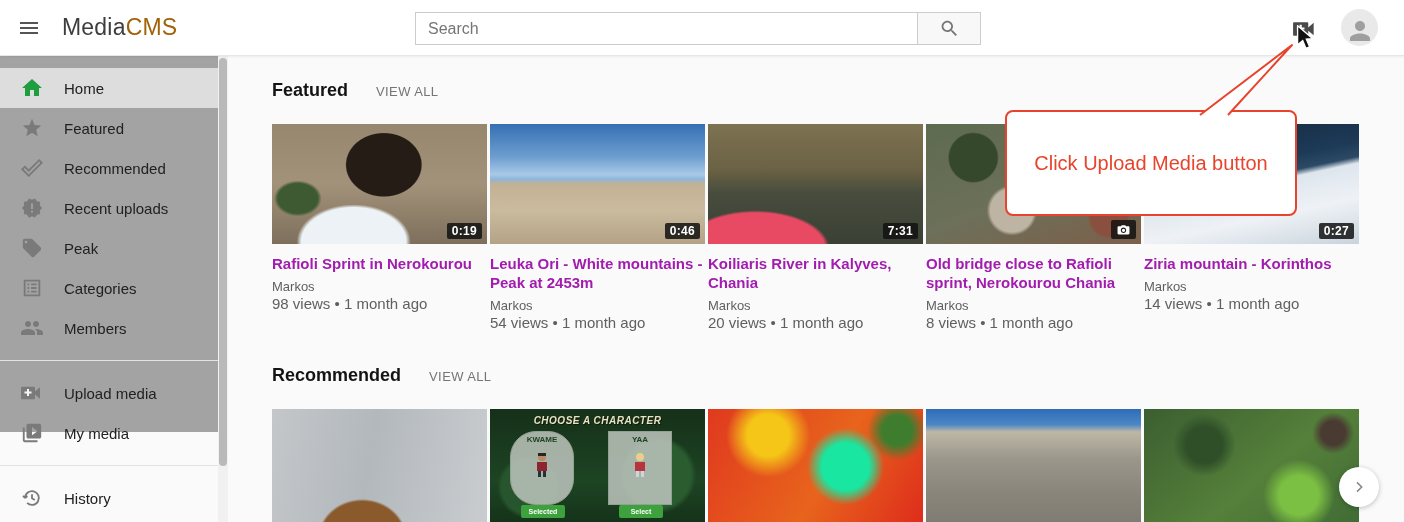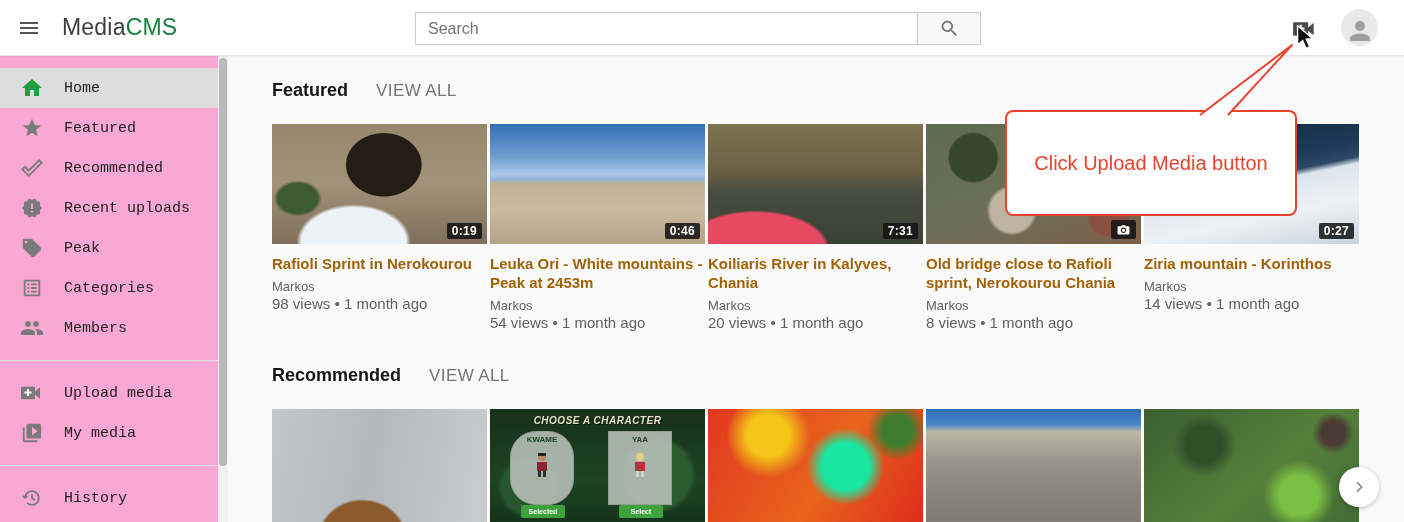--- a/index.html
+++ b/index.html
@@ -7,62 +7,62 @@
     font-family:"Liberation Sans","DejaVu Sans",sans-serif; }
   .root { position:relative; width:1404px; height:522px; }
 
   
   .topbar { position:absolute; left:0; top:0; width:1404px; height:56px; background:#fff;
     border-bottom:1px solid #e6e6e6; box-shadow:0 1px 2px rgba(0,0,0,.06); z-index:20; }
   .hamburger { position:absolute; left:15px; top:16px; width:28px; height:24px; cursor:pointer;
     display:flex; align-items:center; justify-content:center; }
   .brand { position:absolute; left:62px; top:14px; font-size:23px; font-weight:500;
     letter-spacing:.2px; color:#3d3d3d; cursor:pointer; }
-  .brand .cms { color:#15803d; }
+  .brand .cms { color:#a16207; }
   .searchwrap { position:absolute; left:415px; top:12px; height:33px; display:flex; }
   .searchinput { width:502px; height:33px; border:1px solid #ccc; border-right:none;
     background:#fff; padding:0 12px; font-size:16px; color:#111; outline:none;
     font-family:"Liberation Sans","DejaVu Sans",sans-serif; }
   .searchinput::placeholder { color:#757575; }
   .searchbtn { width:64px; height:33px; border:1px solid #ccc; background:#f8f8f8;
     display:flex; align-items:center; justify-content:center; cursor:pointer; }
   .upload-top { position:absolute; left:1292px; top:18px; width:26px; height:22px; cursor:pointer; }
   .avatar { position:absolute; left:1341px; top:9px; width:37px; height:37px; border-radius:50%;
     background:#e9e9e9; overflow:hidden; cursor:pointer; display:flex; align-items:flex-end; justify-content:center; }
 
   
-  .sidebar { position:absolute; left:0; top:56px; width:218px; height:466px; background:#f9a8d4; z-index:5;font-family:Liberation Mono, monospace; }
+  .sidebar { position:absolute; left:0; top:56px; width:218px; height:376px; background:#a3a3a3; z-index:5; }
   .side-scroll { position:absolute; left:218px; top:56px; width:10px; height:466px; background:#f1f1f1; }
   .side-thumb { position:absolute; left:1px; top:2px; width:8px; height:408px; background:#b9b9b9; border-radius:4px; }
   .nav { padding-top:12px; }
   .nav-item { height:40px; display:flex; align-items:center; cursor:pointer; color:#212121; }
   .nav-item.active { background:#dddddd; }
   .nav-item .nicon { width:24px; height:24px; margin-left:20px; flex:0 0 24px;
     display:flex; align-items:center; justify-content:center; }
   .nav-item .nlabel { margin-left:20px; font-size:15px; font-weight:500; }
   .nav-div { height:1px; background:#e2e2e2; margin:12px 0; }
   .icon-gray { fill:#7a7a7a; }
   .icon-green { fill:#1e9e3e; }
 
   
   .main { position:absolute; left:228px; top:56px; width:1176px; height:466px; background:#fafafa; overflow:hidden; }
   .section { padding-left:44px; }
   .sec-head { display:flex; align-items:baseline; margin-top:24px; }
   .sec-title { font-size:18px; font-weight:700; color:#141414; }
-  .viewall { margin-left:28px; font-size:17px; font-weight:500; color:#757575;
+  .viewall { margin-left:28px; font-size:13px; font-weight:500; color:#757575;
     letter-spacing:.4px; cursor:pointer; }
   .cardrow { display:flex; gap:3px; margin-top:23px; }
   .card { width:215px; cursor:pointer; }
   .thumb { position:relative; width:215px; height:120px; background:#888; overflow:hidden; }
   .dur { position:absolute; right:5px; bottom:5px; background:rgba(18,18,18,.85); color:#fff;
     font-size:12px; font-weight:700; padding:1px 5px; border-radius:2px; letter-spacing:.3px; }
   .badge-cam { position:absolute; right:5px; bottom:5px; background:rgba(18,18,18,.85);
     padding:4px 6px; border-radius:2px; display:flex; }
   .cinfo { padding-top:10px; }
-  .ctitle { font-size:15px; font-weight:700; color:#a16207; line-height:19px; }
+  .ctitle { font-size:15px; font-weight:700; color:#a21caf; line-height:19px; }
   .cauthor { margin-top:5px; font-size:13px; color:#606060; line-height:17px; }
   .cmeta { font-size:15px; color:#606060; line-height:17px; }
   .row1 .cinfo { min-height:95px; }
   .sec2 .sec-head { margin-top:26px; }
 
   
   .t-f1 { background:
     radial-gradient(ellipse 62px 52px at 52% 34%, #241c15 0 60%, rgba(36,28,21,0) 62%),
     radial-gradient(ellipse 95px 62px at 38% 98%, #edf2f6 0 55%, rgba(237,242,246,0) 60%),
     radial-gradient(ellipse 40px 30px at 12% 62%, #3e5a33 0 50%, rgba(62,90,51,0) 60%),

